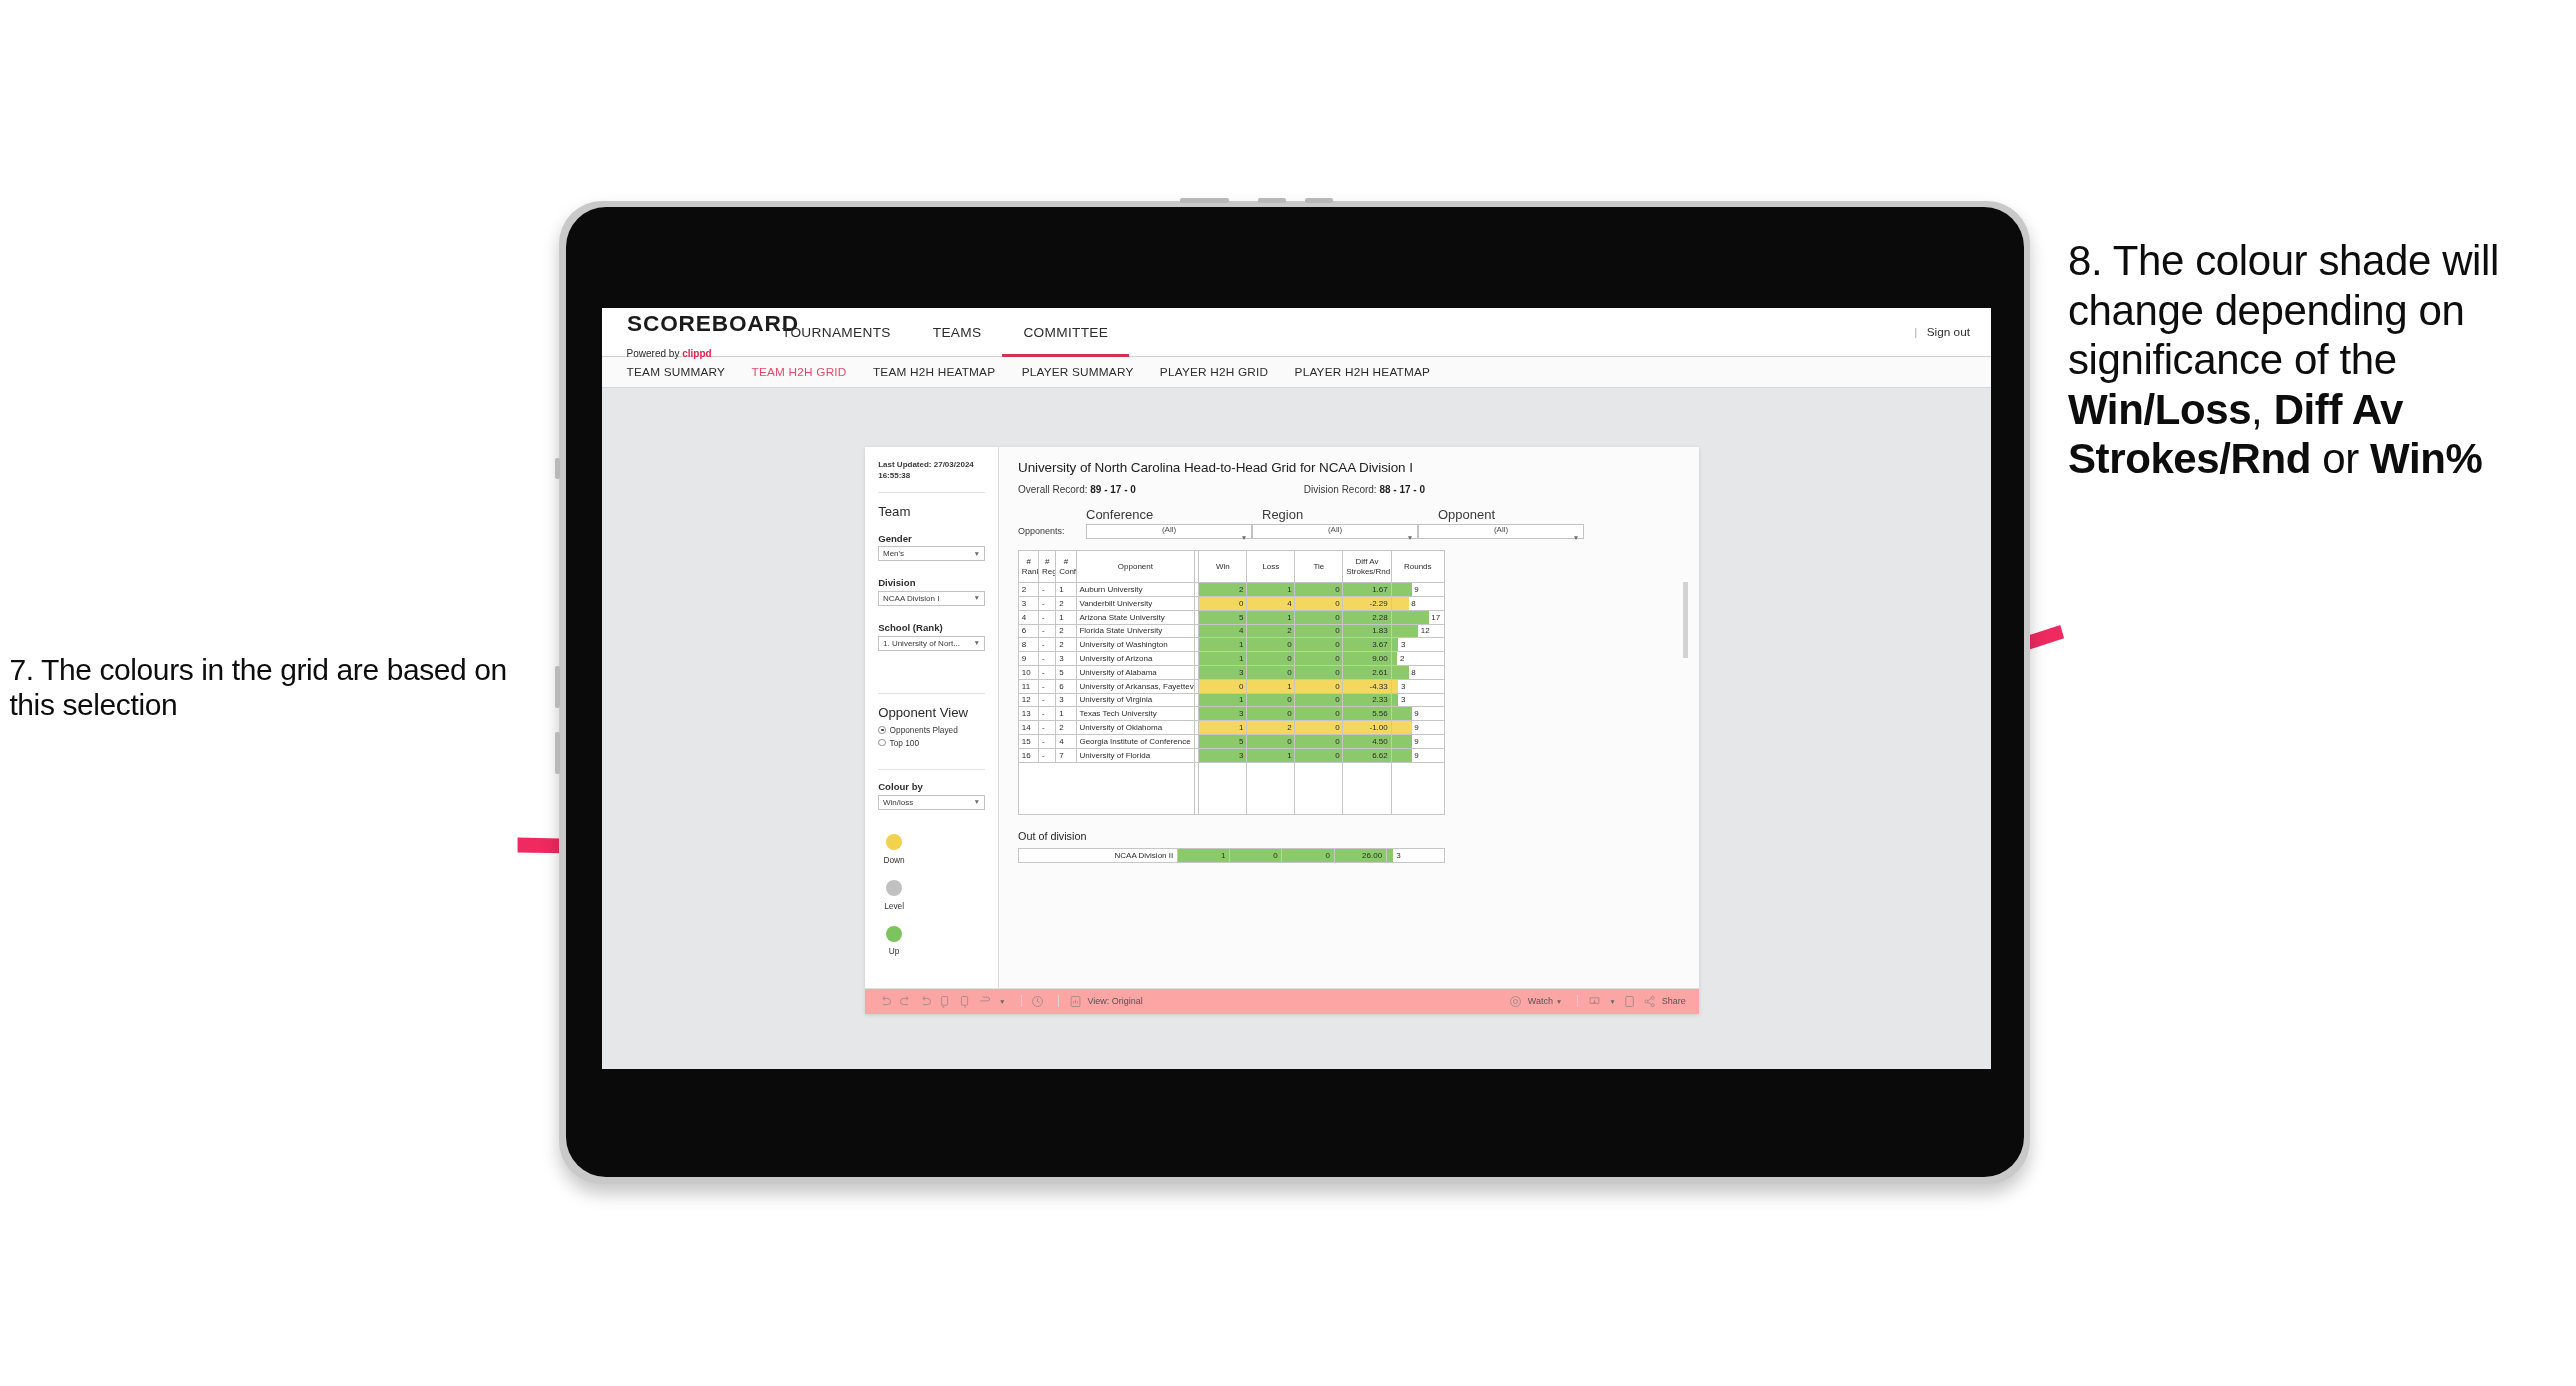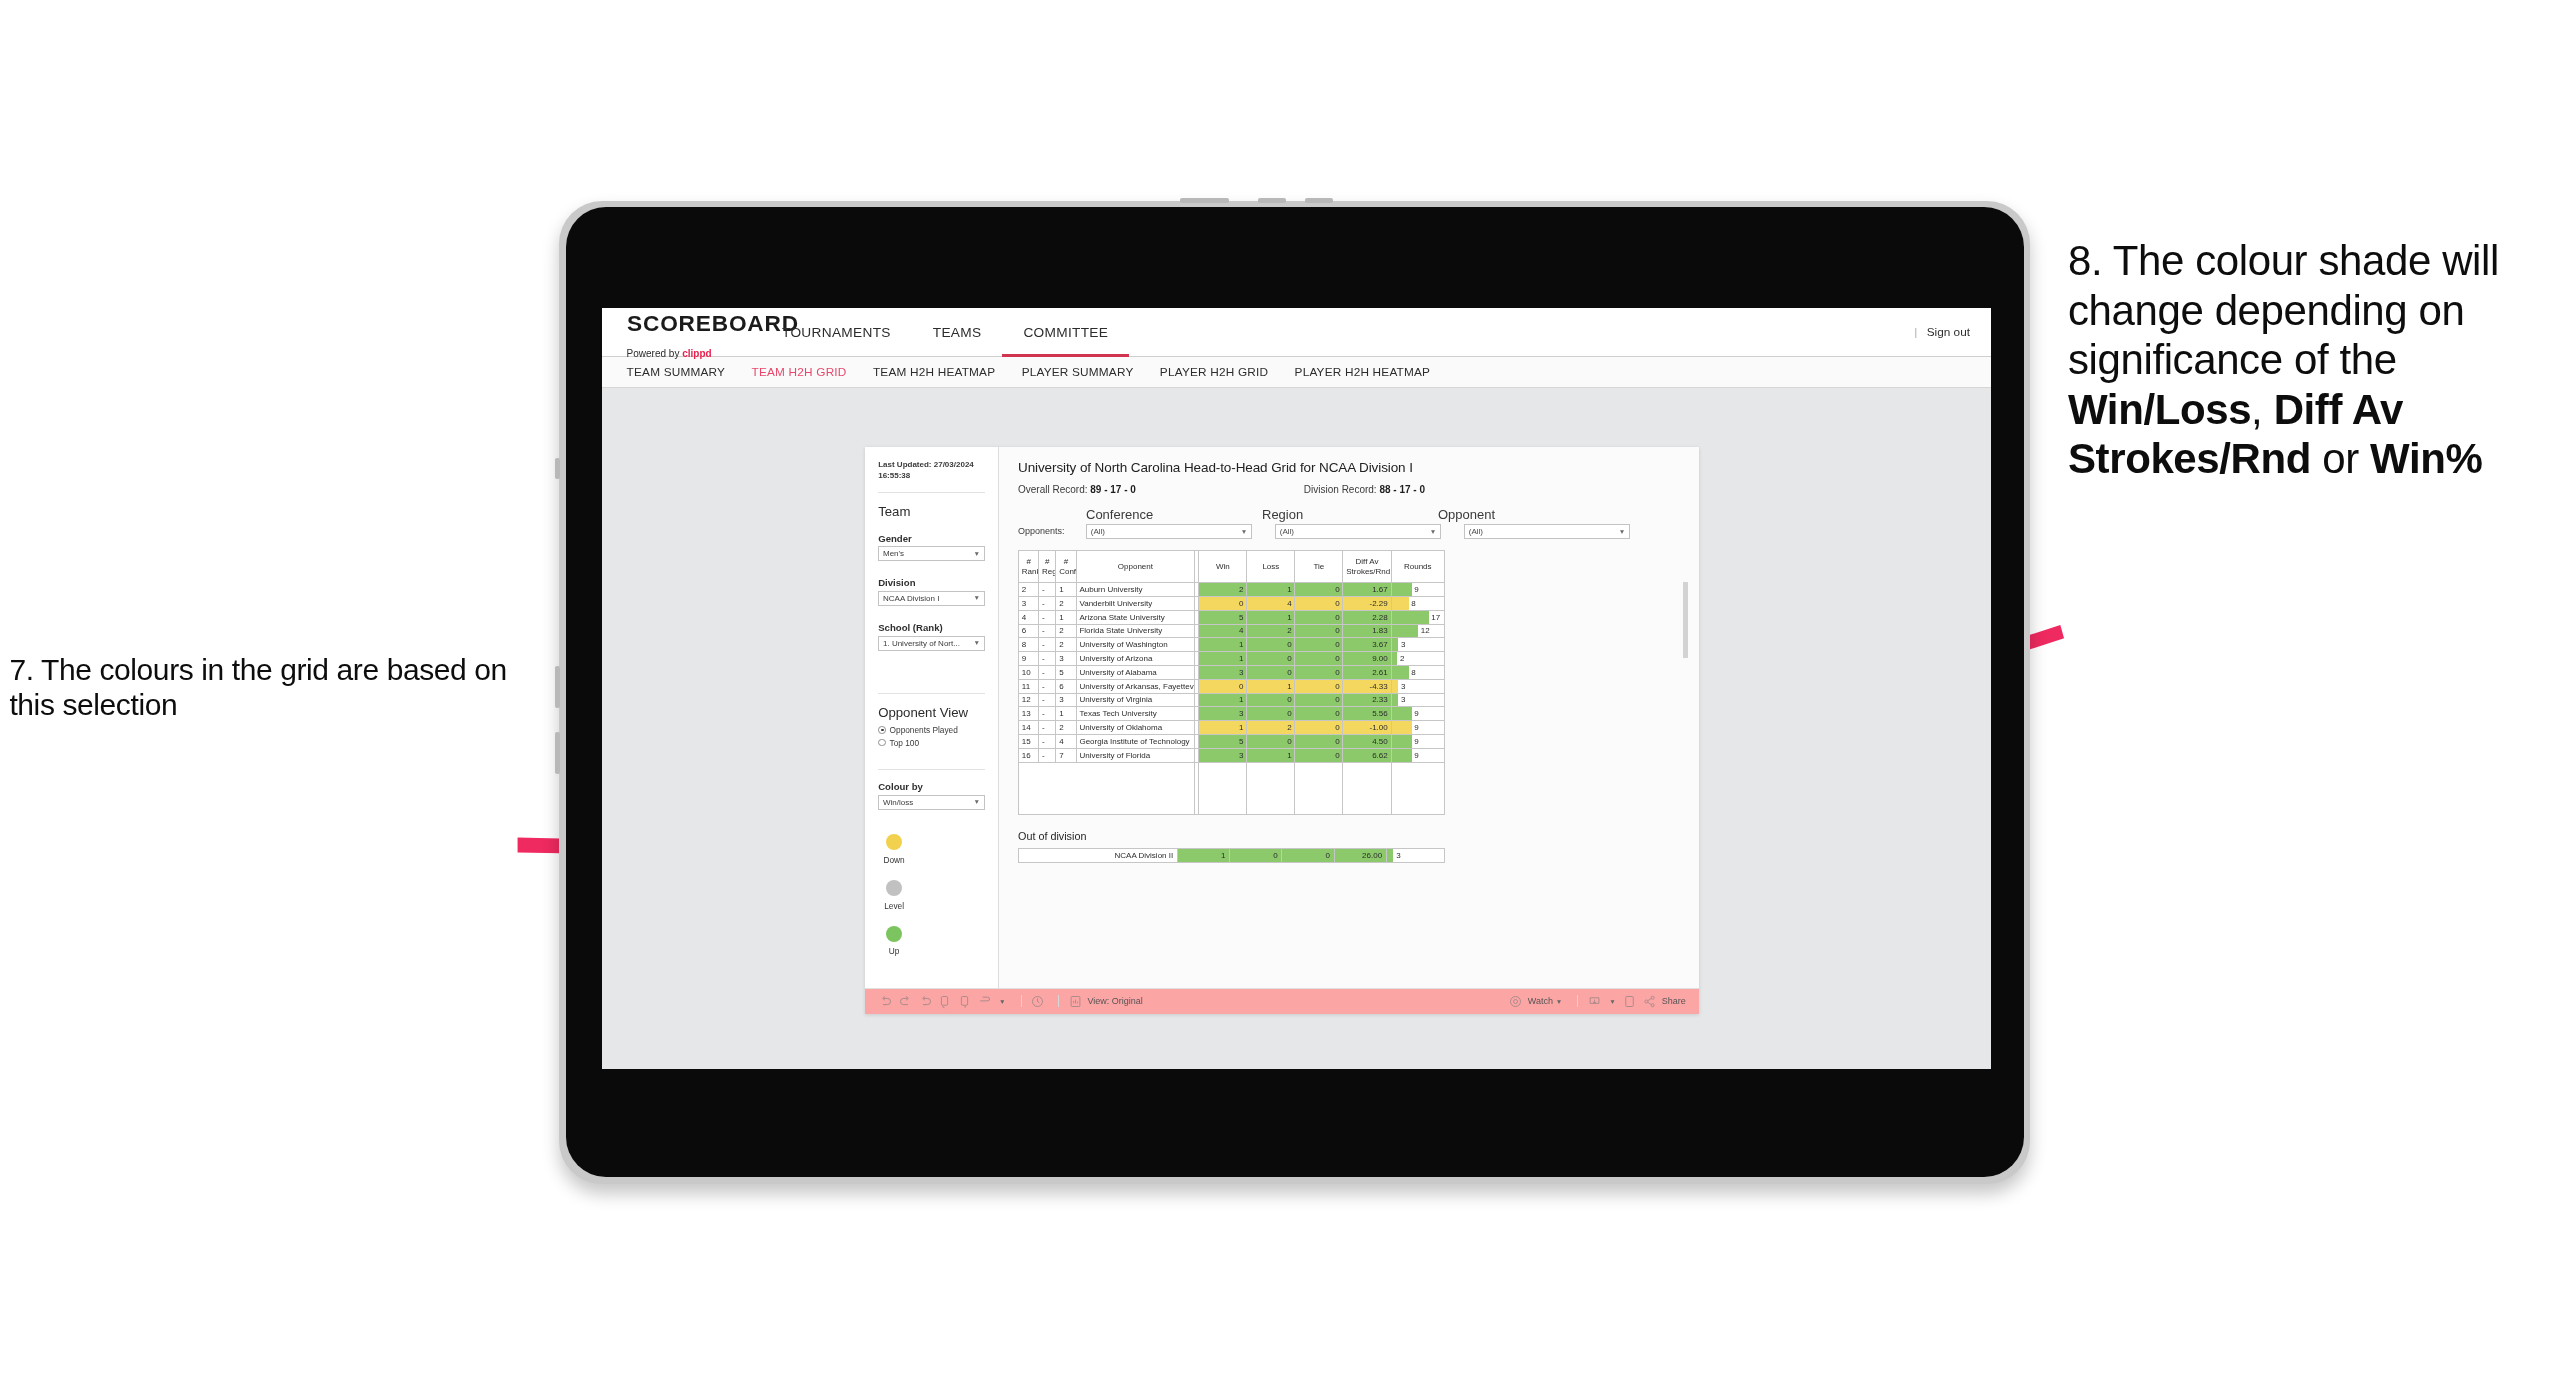--- a/index.html
+++ b/index.html
@@ -155,24 +155,24 @@
   #records .rec { white-space:nowrap; }
   #records .rec b { color:#1e1e1e; font-weight:700; }
   #rec-2 { margin-left: 168px; }
 
   #opp-filters { margin-top: 12.3px; }
   #opp-filter-labels { display:flex; font-size:13px; color:#3a3a3a; padding-left:68px; }
   #opp-filter-labels span { width: 176px; }
   #opp-filter-row { display:flex; align-items:center; margin-top: 1.9px; }
   #opp-filter-row .lead { font-size: 9px; color:#3a3a3a; width:68px; }
   .opp-sel {
-    width: 166px; height: 15px; margin-right: 23px;
+    width: 166px; height: 15px; margin-right: 0;
     border:0.9px solid #c3c3c3; background:#fff;
     display:flex; align-items:center; padding:0 3.8px;
-    font-size:8px; color:#4a4a4a;
+    font-size:8px; color:#4a4a4a;flex-direction:column;
   }
   .opp-sel .caret { margin-left:auto; font-size:6.6px; color:#6a6a6a; }
 
   
   #tablewrap { margin-top: 11.3px; position:relative; }
   table.grid { border-collapse:collapse; table-layout:fixed; width: 427px; background:#fff; }
   table.grid th, table.grid td {
     border:0.9px solid #c6c6c6; font-size: 8px; color:#2d2d2d;
     height: 13.8px; padding: 0 2.8px; font-weight:400;
     overflow:hidden; white-space:nowrap;
@@ -573,21 +573,21 @@
                       <td class="num">-1.00</td>
                       <td class="rounds">
                         <span class="bar" style="width:20px;background:#f4d75e"></span>
                         <span class="val" style="left:20px">9</span>
                       </td>
                     </tr>
                     <tr class="win">
                       <td class="rank">15</td>
                       <td class="reg">-</td>
                       <td class="conf">4</td>
-                      <td class="opp">Georgia Institute of Technology</td>
+                      <td class="opp">Georgia Institute of Conference</td>
                       <td class="cellgap"></td>
                       <td class="num">5</td>
                       <td class="num">0</td>
                       <td class="num">0</td>
                       <td class="num">4.50</td>
                       <td class="rounds">
                         <span class="bar" style="width:20px;background:#8bc96a"></span>
                         <span class="val" style="left:20px">9</span>
                       </td>
                     </tr>

